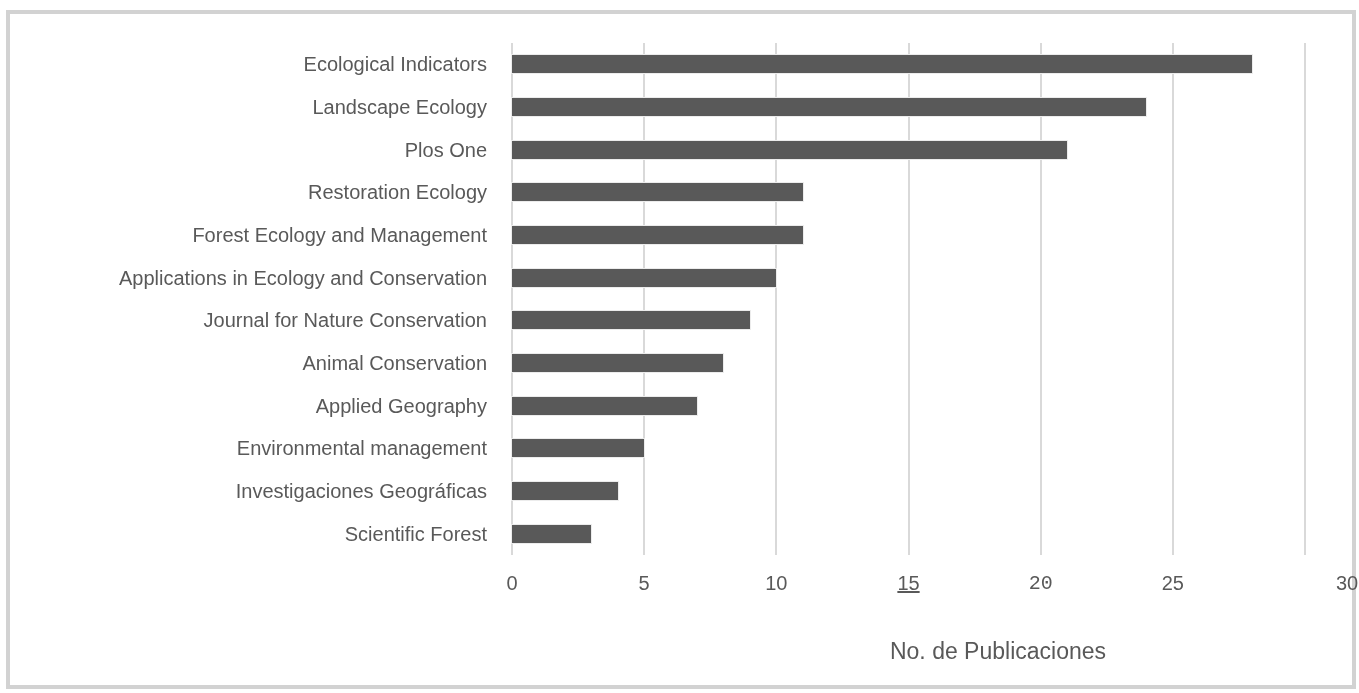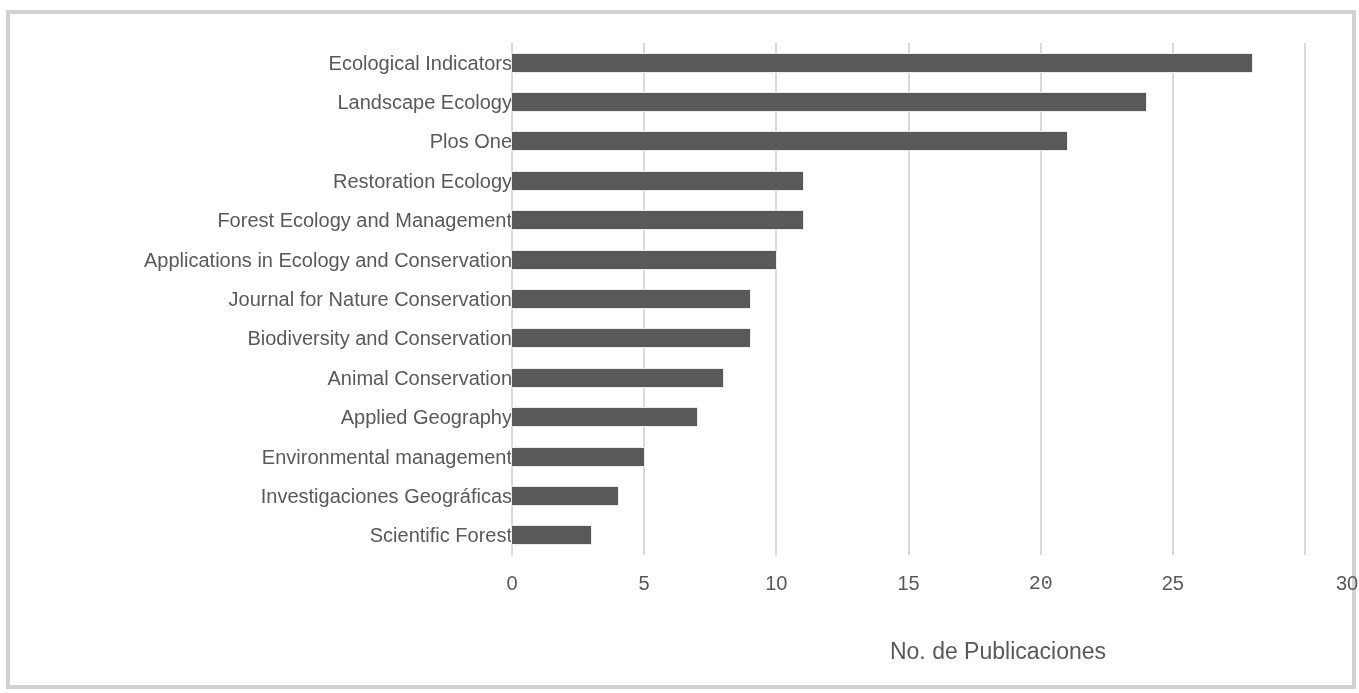--- a/index.html
+++ b/index.html
@@ -49,20 +49,21 @@
     flex-direction: column;
   }
   .row {
     flex: 1;
     display: flex;
     align-items: center;
   }
   .cat-label {
     width: 512px;
     box-sizing: border-box;
+    padding-right: 25px;
     text-align: right;
     font-size: 20px;
     color: #595959;
     white-space: nowrap;
     line-height: 1.1;
   }
   .track {
     position: relative;
     flex: 1;
     height: 100%;
@@ -150,26 +151,20 @@
             <div class="bar" style="width: 33.3333%; background: rgb(89, 89, 89);"></div>
           </div>
         </div>
         <div class="row">
           <div class="cat-label">Journal for Nature Conservation</div>
           <div class="track">
             <div class="bar" style="width: 30%; background: rgb(89, 89, 89);"></div>
           </div>
         </div>
         <div class="row">
-          <div class="cat-label">Biodiversity and Conservation</div>
-          <div class="track">
-            <div class="bar" style="width: 30%; background: rgb(89, 89, 89);"></div>
-          </div>
-        </div>
-        <div class="row">
           <div class="cat-label">Animal Conservation</div>
           <div class="track">
             <div class="bar" style="width: 26.6667%; background: rgb(89, 89, 89);"></div>
           </div>
         </div>
         <div class="row">
           <div class="cat-label">Applied Geography</div>
           <div class="track">
             <div class="bar" style="width: 23.3333%; background: rgb(89, 89, 89);"></div>
           </div>
@@ -190,20 +185,20 @@
           <div class="cat-label">Scientific Forest</div>
           <div class="track">
             <div class="bar" style="width: 10%; background: rgb(89, 89, 89);"></div>
           </div>
         </div>
       </div>
     <div class="xticks" id="xticks">
         <span class="xtick" style="left: 0%;">0</span>
         <span class="xtick" style="left: 16.6667%;">5</span>
         <span class="xtick" style="left: 33.3333%;">10</span>
-        <span class="xtick" style="left: 50%;">15</span>
+        <span class="xtick" style="left: 50%; text-decoration: underline;">15</span>
         <span class="xtick" style="left: 66.6667%; font-family: Liberation Mono, monospace;">20</span>
         <span class="xtick" style="left: 83.3333%;">25</span>
         <span class="xtick" style="left: 100%; margin-left: 42px;">30</span>
       </div>
     <div class="axis-title">No. de Publicaciones</div>
   </div>
 </div>
 
 </body></html>

